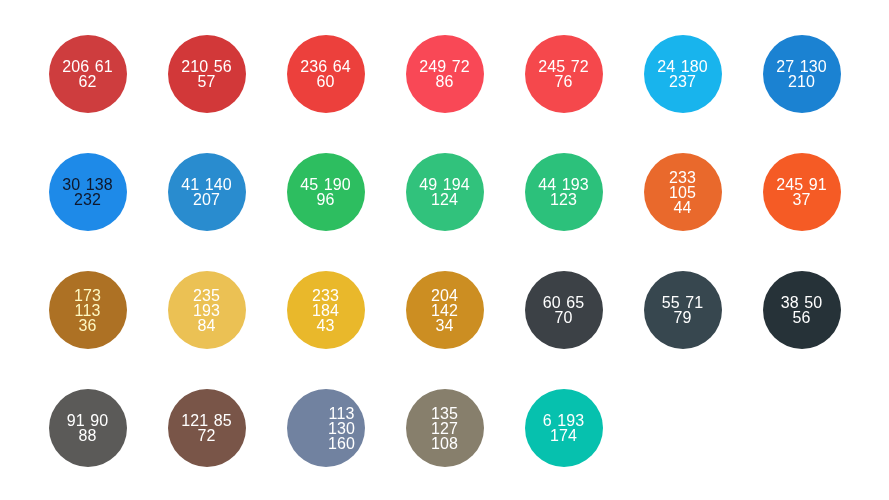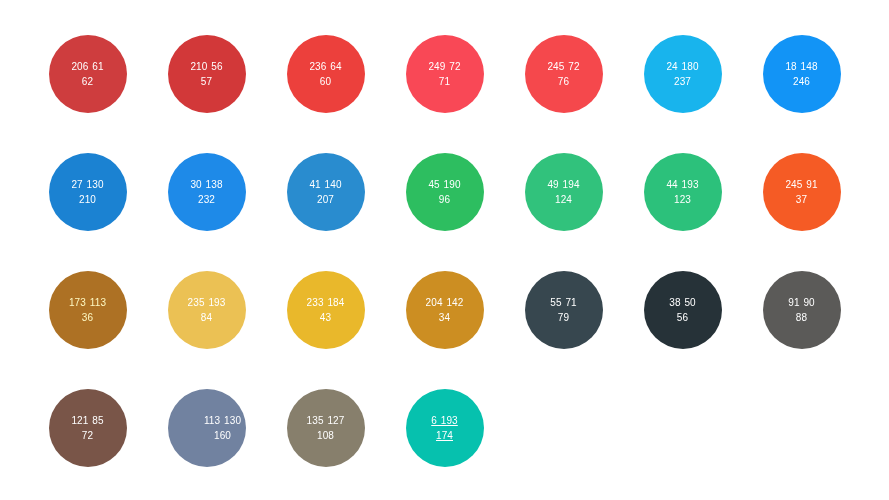--- a/index.html
+++ b/index.html
@@ -38,21 +38,21 @@
     height: 78px;
     border-radius: 50%;
     display: flex;
     align-items: center;
     justify-content: center;
     box-sizing: border-box;
     overflow: hidden;
   }
   .swatch-label {
     color: #ffffff;
-    font-size: 10px;
+    font-size: 16px;
     line-height: 15px;
     font-family: "Liberation Sans", sans-serif;
     text-align: center;
     width: 56px;
     word-spacing: 1px;
     letter-spacing: 0.1px;
     user-select: none;
   }
 </style>
 </head>
@@ -69,66 +69,66 @@
         <div class="swatch-label" style="color: rgb(255, 255, 255);"><span>210 56</span><br><span>57</span></div>
       </div>
     </div>
     <div class="swatch-cell">
       <div class="swatch-circle" style="background: rgb(236, 64, 60);">
         <div class="swatch-label" style="color: rgb(255, 255, 255);"><span>236 64</span><br><span>60</span></div>
       </div>
     </div>
     <div class="swatch-cell">
       <div class="swatch-circle" style="background: rgb(249, 72, 86);">
-        <div class="swatch-label" style="color: rgb(255, 255, 255);"><span>249 72</span><br><span>71</span></div>
+        <div class="swatch-label" style="color: rgb(255, 255, 255);"><span>249 72</span><br><span>86</span></div>
       </div>
     </div>
     <div class="swatch-cell">
       <div class="swatch-circle" style="background: rgb(245, 72, 76);">
         <div class="swatch-label" style="color: rgb(255, 255, 255);"><span>245 72</span><br><span>76</span></div>
       </div>
     </div>
     <div class="swatch-cell">
       <div class="swatch-circle" style="background: rgb(24, 180, 237);">
         <div class="swatch-label" style="color: rgb(255, 255, 255);"><span>24 180</span><br><span>237</span></div>
       </div>
     </div>
     <div class="swatch-cell">
-      <div class="swatch-circle" style="background: rgb(18, 148, 246);">
-        <div class="swatch-label" style="color: rgb(255, 255, 255);"><span>18 148</span><br><span>246</span></div>
-      </div>
-    </div>
-    <div class="swatch-cell">
       <div class="swatch-circle" style="background: rgb(27, 130, 210);">
         <div class="swatch-label" style="color: rgb(255, 255, 255);"><span>27 130</span><br><span>210</span></div>
       </div>
     </div>
     <div class="swatch-cell">
       <div class="swatch-circle" style="background: rgb(30, 138, 232);">
-        <div class="swatch-label" style="color: #ffffff;"><span>30 138</span><br><span>232</span></div>
+        <div class="swatch-label" style="color: #0f172a;"><span>30 138</span><br><span>232</span></div>
       </div>
     </div>
     <div class="swatch-cell">
       <div class="swatch-circle" style="background: rgb(41, 140, 207); justify-content: center;">
         <div class="swatch-label" style="color: rgb(255, 255, 255);"><span>41 140</span><br><span>207</span></div>
       </div>
     </div>
     <div class="swatch-cell">
       <div class="swatch-circle" style="background: rgb(45, 190, 96);">
         <div class="swatch-label" style="color: rgb(255, 255, 255);"><span>45 190</span><br><span>96</span></div>
       </div>
     </div>
     <div class="swatch-cell">
       <div class="swatch-circle" style="background: rgb(49, 194, 124);">
         <div class="swatch-label" style="color: rgb(255, 255, 255);"><span>49 194</span><br><span>124</span></div>
       </div>
     </div>
     <div class="swatch-cell">
       <div class="swatch-circle" style="background: rgb(44, 193, 123);">
         <div class="swatch-label" style="color: rgb(255, 255, 255);"><span>44 193</span><br><span>123</span></div>
+      </div>
+    </div>
+    <div class="swatch-cell">
+      <div class="swatch-circle" style="background: rgb(233, 105, 44);">
+        <div class="swatch-label" style="color: rgb(255, 255, 255);"><span>233 105</span><br><span>44</span></div>
       </div>
     </div>
     <div class="swatch-cell">
       <div class="swatch-circle" style="background: rgb(245, 91, 37);">
         <div class="swatch-label" style="color: rgb(255, 255, 255);"><span>245 91</span><br><span>37</span></div>
       </div>
     </div>
     <div class="swatch-cell">
       <div class="swatch-circle" style="background: rgb(173, 113, 36);">
         <div class="swatch-label" style="color: #fef9c3;"><span>173 113</span><br><span>36</span></div>
@@ -140,20 +140,25 @@
       </div>
     </div>
     <div class="swatch-cell">
       <div class="swatch-circle" style="background: rgb(233, 184, 43);">
         <div class="swatch-label" style="color: rgb(255, 255, 255);"><span>233 184</span><br><span>43</span></div>
       </div>
     </div>
     <div class="swatch-cell">
       <div class="swatch-circle" style="background: rgb(204, 142, 34);">
         <div class="swatch-label" style="color: rgb(255, 255, 255);"><span>204 142</span><br><span>34</span></div>
+      </div>
+    </div>
+    <div class="swatch-cell">
+      <div class="swatch-circle" style="background: rgb(60, 65, 70);">
+        <div class="swatch-label" style="color: rgb(255, 255, 255);"><span>60 65</span><br><span>70</span></div>
       </div>
     </div>
     <div class="swatch-cell">
       <div class="swatch-circle" style="background: rgb(55, 71, 79);">
         <div class="swatch-label" style="color: rgb(255, 255, 255);"><span>55 71</span><br><span>79</span></div>
       </div>
     </div>
     <div class="swatch-cell">
       <div class="swatch-circle" style="background: rgb(38, 50, 56);">
         <div class="swatch-label" style="color: rgb(255, 255, 255);"><span>38 50</span><br><span>56</span></div>
@@ -174,16 +179,16 @@
         <div class="swatch-label" style="color: rgb(255, 255, 255); margin-left: 32px;"><span>113 130</span><br><span>160</span></div>
       </div>
     </div>
     <div class="swatch-cell">
       <div class="swatch-circle" style="background: rgb(135, 127, 108);">
         <div class="swatch-label" style="color: rgb(255, 255, 255);"><span>135 127</span><br><span>108</span></div>
       </div>
     </div>
     <div class="swatch-cell">
       <div class="swatch-circle" style="background: rgb(6, 193, 174);">
-        <div class="swatch-label" style="color: rgb(255, 255, 255); text-decoration: underline;"><span>6 193</span><br><span>174</span></div>
+        <div class="swatch-label" style="color: rgb(255, 255, 255);"><span>6 193</span><br><span>174</span></div>
       </div>
     </div>
   </div>
 
 </body></html>

